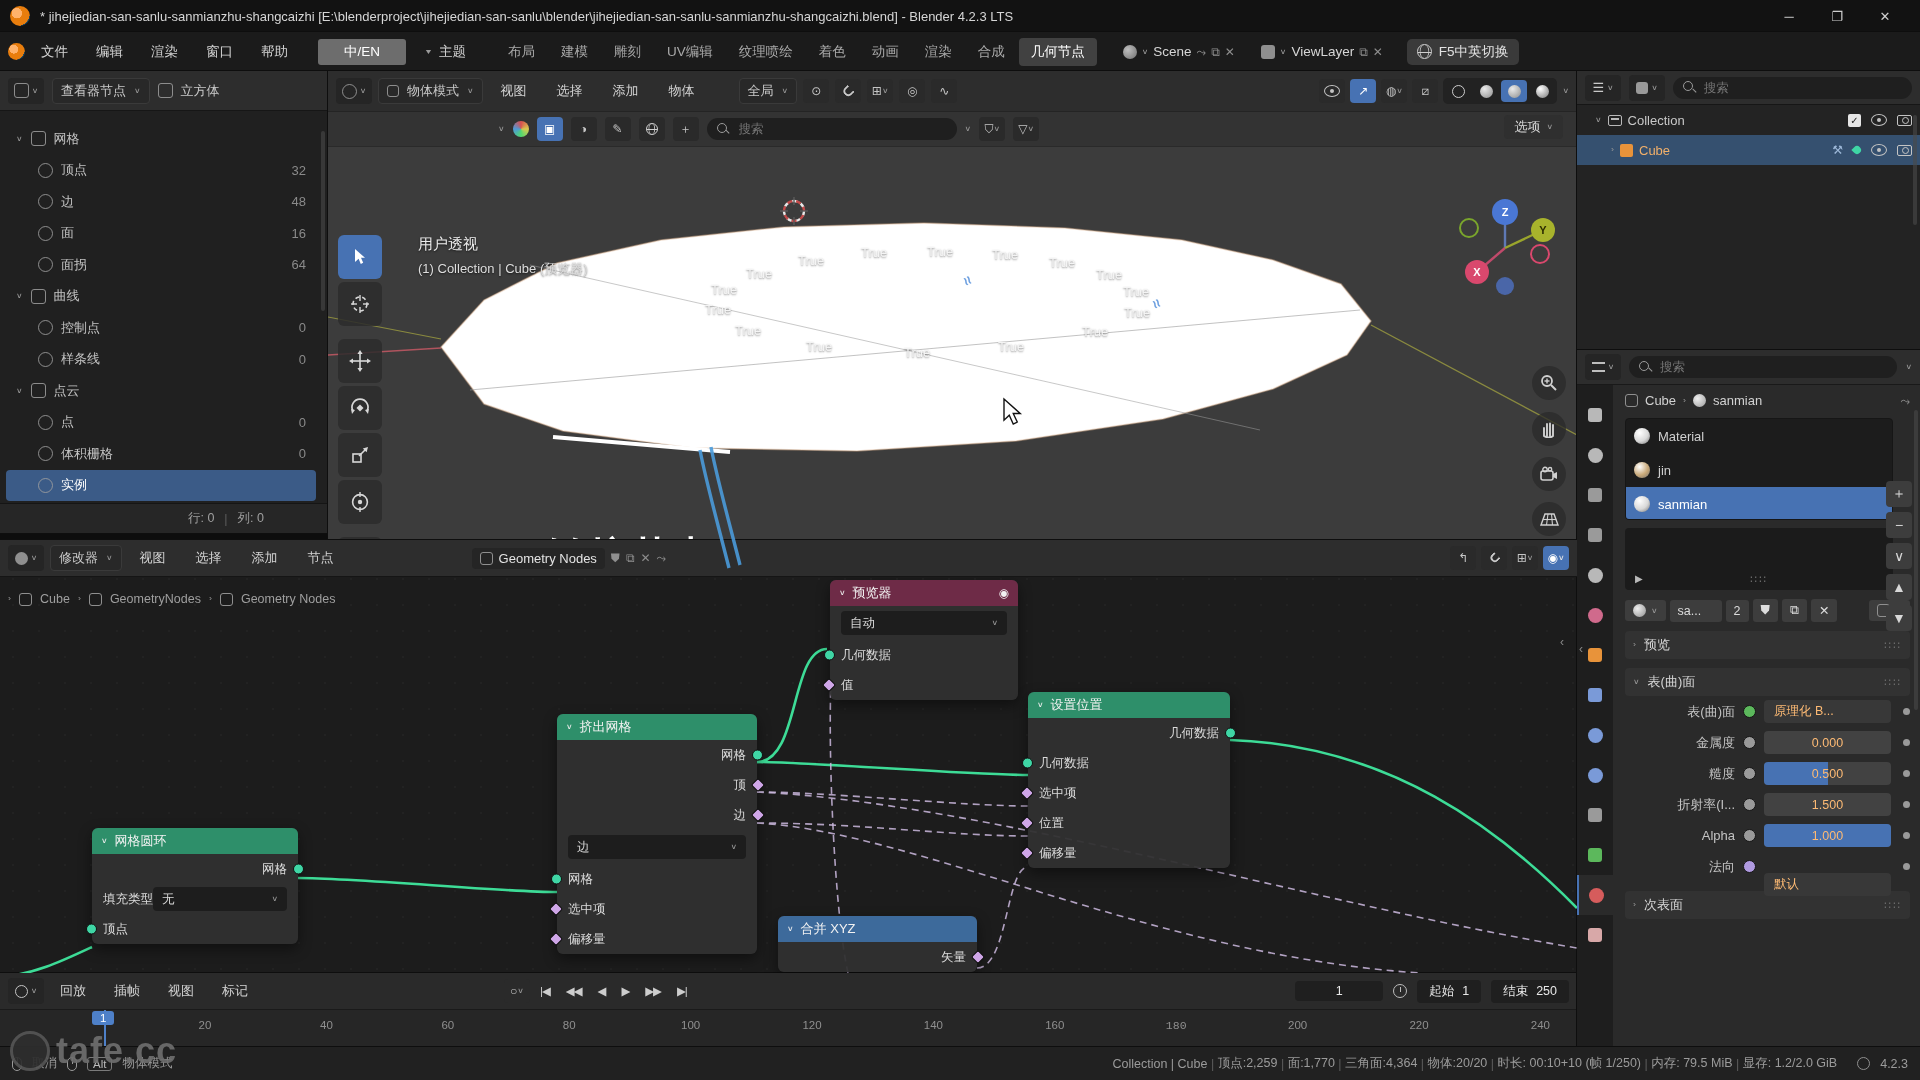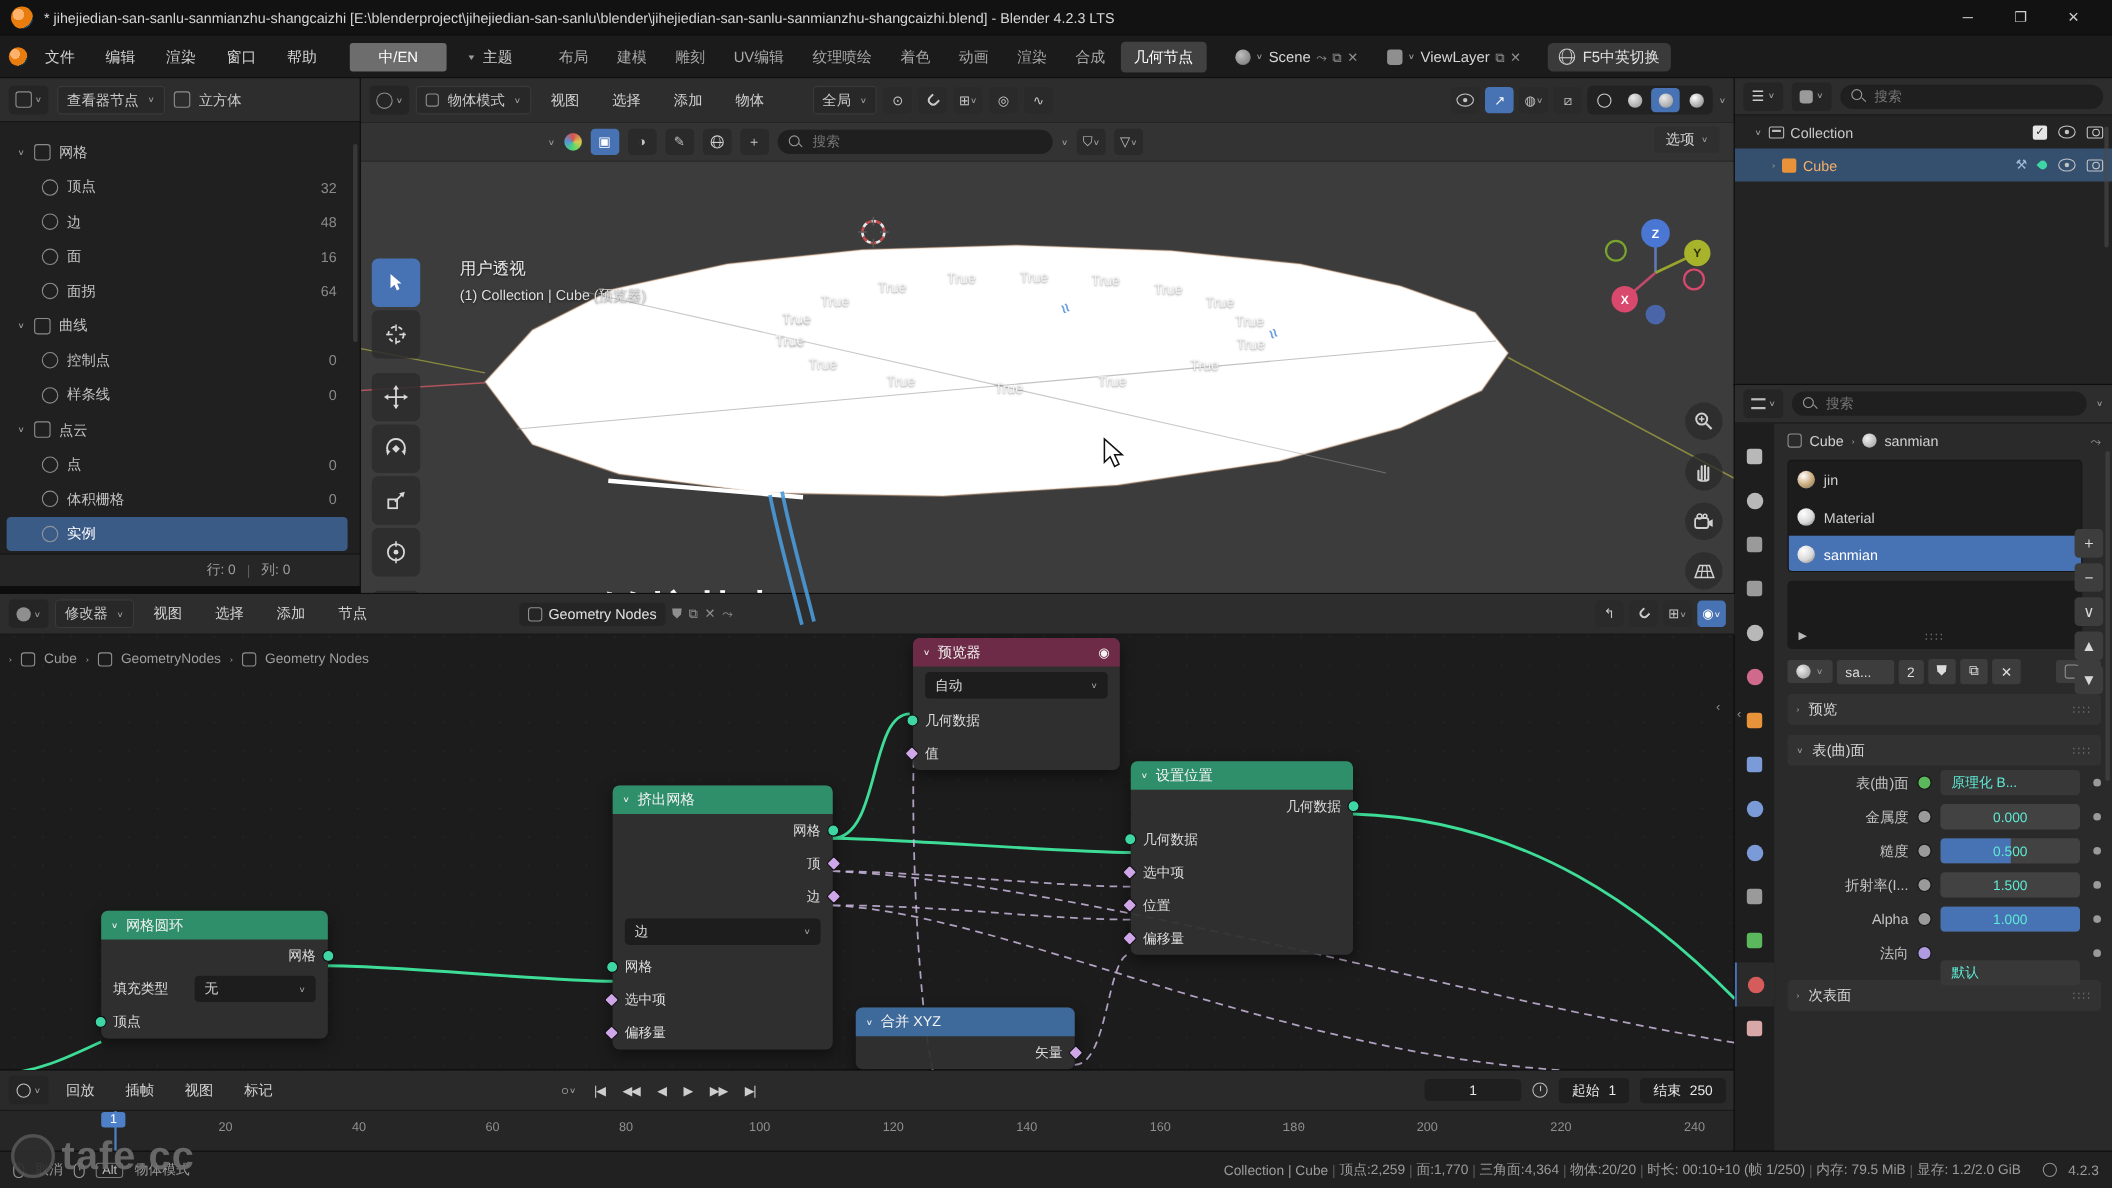--- a/index.html
+++ b/index.html
@@ -79,21 +79,21 @@
   #links-svg,#nodes-wrap{position:absolute;left:0;top:0;width:1577px;height:433px;}
   #links-svg{z-index:1;}
   #nodes-wrap{z-index:2;}
   .gn-node{position:absolute;background:#303030f2;border-radius:6px;box-shadow:0 5px 14px rgba(0,0,0,.45);font-size:12.5px;color:#dcdcdc;}
   .gn-hdr{height:26px;border-radius:6px 6px 0 0;display:flex;align-items:center;gap:7px;padding:0 9px;color:#f2f2f2;font-size:13px;}
   .gn-row{height:30px;display:flex;align-items:center;padding:0 11px;position:relative;}
   .gn-row.out{justify-content:flex-end;}
   .gn-row.selrow{height:34px;}
   .gn-select{flex:1;background:#1d1d1d;border-radius:4px;height:24px;display:flex;align-items:center;padding:0 9px;gap:6px;color:#d9d9d9;}
   .gn-select .chev{margin-left:auto;}
-  .gn-fieldrow{display:flex;align-items:center;gap:24px;width:100%;}
+  .gn-fieldrow{display:flex;align-items:center;gap:0;width:100%;}
   .gn-fieldrow .gn-select{flex:1;}
   .sock{position:absolute;top:50%;transform:translateY(-50%);width:11px;height:11px;border-radius:50%;border:1px solid #101010;}
   .sock.in{left:-6px;} .sock.out{right:-6px;}
   .sock.geo{background:#3fd6a5;}
   .sock.field{background:#cfa6e8;transform:translateY(-50%) rotate(45deg);border-radius:2px;width:10px;height:10px;}
   .ne-right-ics{margin-left:auto;display:flex;gap:5px;align-items:center;}
   
   #r-time{left:0;top:973px;width:1577px;height:74px;background:#2a2a2a;}
   #tl-hdr{height:37px;display:flex;align-items:center;gap:4px;padding:0 8px;font-size:13px;border-bottom:1px solid #1a1a1a;}
   .tl-controls{display:flex;gap:3px;align-items:center;margin-left:240px;color:#cdcdcd;}
@@ -136,21 +136,21 @@
   .sb{width:26px;height:26px;background:#3d3d3d;border-radius:4px;display:flex;align-items:center;justify-content:center;color:#d8d8d8;font-size:14px;}
   #mat-preview{margin-top:8px;width:268px;height:62px;background:#1b1b1b;border-radius:4px;position:relative;}
   #mat-preview .expand{position:absolute;left:10px;bottom:6px;color:#b9b9b9;font-size:10px;}
   #mat-preview .grip{position:absolute;left:50%;bottom:4px;transform:translateX(-50%);color:#6f6f6f;letter-spacing:2px;font-size:11px;}
   #datablock{margin-top:9px;display:flex;align-items:center;gap:4px;}
   .db-btn{background:#3d3d3d;border-radius:3px;padding:4px 8px;color:#dcdcdc;display:flex;align-items:center;gap:5px;font-size:12.5px;}
   .panel-hdr{display:flex;align-items:center;gap:8px;height:28px;margin-top:9px;color:#d6d6d6;background:#323232;border-radius:4px;padding:0 8px;}
   .panel-hdr .grip{margin-left:auto;color:#6f6f6f;letter-spacing:2px;font-size:11px;}
   .prop-row{display:flex;align-items:center;height:31px;gap:8px;}
   .prop-row .lab{width:110px;text-align:right;color:#c3c3c3;flex:0 0 auto;}
-  .prop-field{flex:1;height:23px;border-radius:4px;background:#424242;display:flex;align-items:center;justify-content:center;color:#5eead4;position:relative;overflow:hidden;font-size:12.5px;}
+  .prop-field{flex:1;height:23px;border-radius:4px;background:#424242;display:flex;align-items:center;justify-content:center;color:#fdba74;position:relative;overflow:hidden;font-size:12.5px;}
   .prop-field .fill{position:absolute;left:0;top:0;bottom:0;background:#4772b3;}
   .prop-field span{position:relative;z-index:2;}
   .sock-dot{width:13px;height:13px;border-radius:50%;border:1px solid #151515;flex:0 0 auto;}
   .extra-dot{width:7px;height:7px;border-radius:50%;background:#9a9a9a;flex:0 0 auto;margin-left:4px;}
   .swatch{flex:1;height:23px;border-radius:4px;}
   
   #r-status{left:0;top:1047px;width:1920px;height:33px;background:#212121;display:flex;align-items:center;gap:10px;padding:0 12px;font-size:12.5px;color:#9b9b9b;}
   .alt-badge{border:1px solid #7a7a7a;border-radius:3px;padding:0 5px;font-size:11.5px;color:#bdbdbd;}
   .mouse-ic{width:10px;height:14px;border:1.4px solid #9a9a9a;border-radius:5px;position:relative;display:inline-block;}
   .mouse-ic::before{content:"";position:absolute;left:50%;top:0;height:6px;border-left:1.2px solid #9a9a9a;}
@@ -857,26 +857,26 @@
     <div id="pp-crumb">
       <span class="crumb-ic"></span>
       <span>Cube</span>
       <span class="chev">›</span>
       <span class="sphere" style="width:13px;height:13px;background:radial-gradient(circle at 35% 35%,#efefef,#9a9a9a);"></span>
       <span>sanmian</span>
       <span style="margin-left:auto;" class="dim-ic">⤳</span>
     </div>
     <div id="slot-list">
         <div class="slot-row">
+          <span class="sphere" style="background: radial-gradient(circle at 35% 30%, rgb(255, 255, 255), rgb(216, 216, 216) 55%, rgb(111, 111, 111));"></span>
+          <span>Material</span>
+        </div>
+        <div class="slot-row">
           <span class="sphere" style="background: radial-gradient(circle at 35% 30%, rgb(255, 255, 255), rgb(200, 168, 120) 55%, rgb(111, 111, 111));"></span>
           <span>jin</span>
-        </div>
-        <div class="slot-row">
-          <span class="sphere" style="background: radial-gradient(circle at 35% 30%, rgb(255, 255, 255), rgb(216, 216, 216) 55%, rgb(111, 111, 111));"></span>
-          <span>Material</span>
         </div>
         <div class="slot-row sel">
           <span class="sphere" style="background: radial-gradient(circle at 35% 30%, rgb(255, 255, 255), rgb(216, 216, 216) 55%, rgb(111, 111, 111));"></span>
           <span>sanmian</span>
         </div>
       </div>
     <div id="mat-preview">
       <span class="expand">▶</span>
       <span class="grip">∷∷</span>
     </div>

